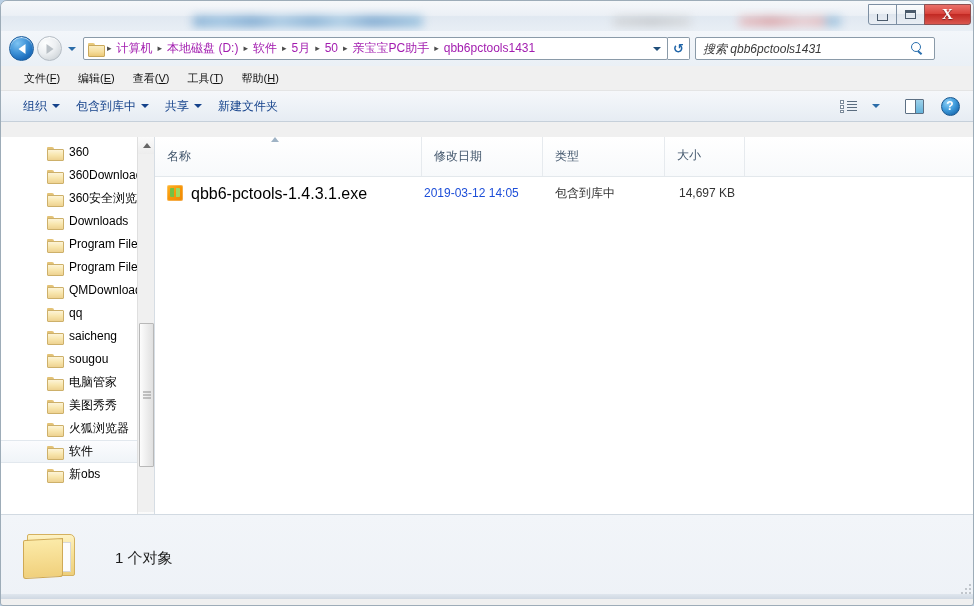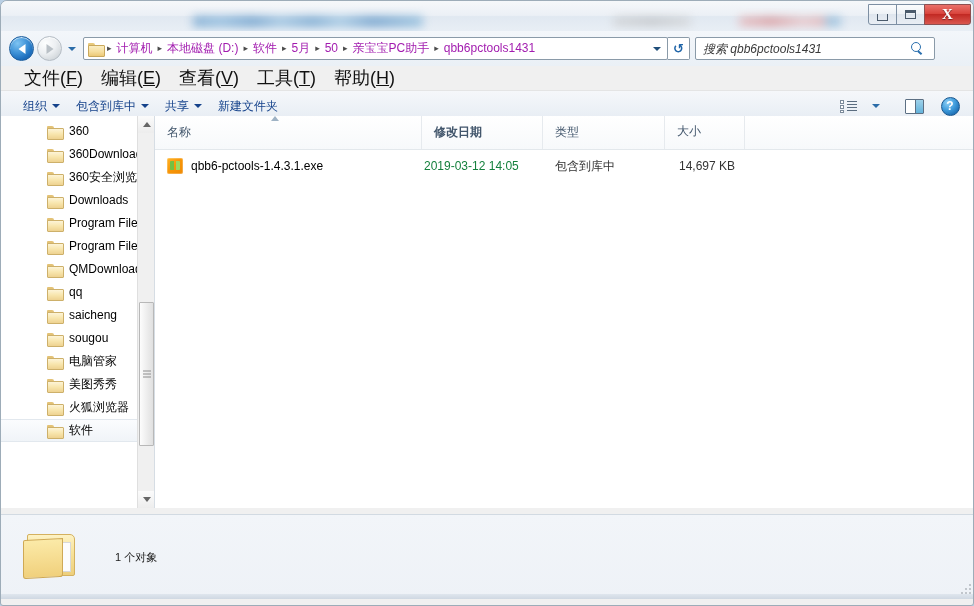--- a/index.html
+++ b/index.html
@@ -296,21 +296,21 @@
     position: absolute;
     left: 0; top: 65px;
     width: 974px; height: 25px;
     background: #f0f0f0;
     border-bottom: 1px solid #e4e4e4;
     display: flex;
     align-items: center;
     padding-left: 14px;
   }
   .menu-item {
-    font-size: 18px;
+    font-size: 11px;
     color: #111;
     padding: 3px 9px;
     white-space: nowrap;
     line-height: 15px;
   }
   .menu-item .mn { text-decoration: underline; }
 
   
   #toolbar {
     position: absolute;
@@ -385,21 +385,21 @@
     color: #fff;
     font-size: 12px;
     font-weight: bold;
     display: flex; align-items: center; justify-content: center;
     line-height: 1;
   }
 
   
   #body {
     position: absolute;
-    left: 0; top: 115px;
+    left: 0; top: 136px;
     width: 974px; height: 392px;
     display: flex;
   }
 
   
   #navpane {
     width: 154px;
     background: #ffffff;
     border-right: 1px solid #d6dde4;
     position: relative;
@@ -497,38 +497,38 @@
 
   
   #content {
     flex: 1 1 auto;
     background: #ffffff;
     position: relative;
     overflow: hidden;
   }
 
   #colhead {
-    height: 34px;
+    height: 40px;
     background: linear-gradient(to bottom,#ffffff 0%,#f7f9fb 100%);
     border-bottom: 1px solid #e3e8ec;
     display: flex;
     position: relative;
   }
   .col {
     font-size: 12px;
     color: #41556b;
     display: flex;
     align-items: center;
     padding-left: 12px;
     border-right: 1px solid #e6eaee;
     position: relative;
     line-height: 15px;
   }
   .col.name { width: 267px; }
-  .col.date { width: 121px; font-weight: bold; }
+  .col.date { width: 121px; }
   .col.type { width: 122px; }
   .col.size { width: 80px; font-family: Liberation Mono, monospace; }
   #sort-ind {
     position: absolute;
     left: 116px; top: 0px;
     width: 9px; height: 5px;
   }
   #sort-ind:after {
     content: "";
     position: absolute;
@@ -545,24 +545,24 @@
     display: flex;
     align-items: center;
   }
   .fr-name {
     width: 267px;
     display: flex;
     align-items: center;
     padding-left: 12px;
     gap: 8px;
   }
-  .fr-date { width: 121px; font-size: 12px; color: #15803d; padding-left: 2px; line-height: 15px; }
+  .fr-date { width: 121px; font-size: 12px; color: #1d4ed8; padding-left: 2px; line-height: 15px; }
   .fr-type { width: 122px; font-size: 12px; color: #333; padding-left: 12px; line-height: 15px; }
   .fr-size { width: 80px; font-size: 12px; color: #333; text-align: right; padding-right: 10px; line-height: 15px; }
-  .fr-label { font-size: 12px; color: #000; line-height: 15px; text-align: center; }
+  .fr-label { font-size: 16px; color: #000; line-height: 15px; text-align: center; }
 
   
   .exe-icon {
     width: 16px; height: 16px;
     background: linear-gradient(135deg,#ffb428 0%,#f79608 48%,#ef8a05 100%);
     border-radius: 2px;
     position: relative;
     flex: 0 0 auto;
     box-shadow: inset 0 0 0 1px rgba(255,255,255,0.25);
   }
@@ -618,21 +618,21 @@
     position: absolute;
     left: 0px; top: 7px;
     width: 40px; height: 39px;
     background: linear-gradient(to bottom,#fbeaa8 0%,#f6dd92 50%,#f0d07c 100%);
     border: 1px solid #cfa955;
     border-radius: 2px 0 3px 3px;
     transform: skewY(-3deg);
   }
   #status-text {
     margin-left: 36px;
-    font-size: 11px;
+    font-size: 15px;
     color: #1b1b1b;
     line-height: 15px;
   }
   #status-bottom-edge {
     position: absolute;
     left: 0; bottom: 0;
     width: 974px; height: 5px;
     background: linear-gradient(to bottom, #dfe6ee 0%, #cfd8e2 100%);
   }
   #resize-grip {
@@ -827,20 +827,24 @@
           <span class="nav-label">美图秀秀</span>
         </div>
         <div class="nav-row">
           <span class="nav-folder"></span>
           <span class="nav-label">火狐浏览器</span>
         </div>
         <div class="nav-row selected">
           <span class="nav-folder"></span>
           <span class="nav-label">软件</span>
         </div>
+        <div class="nav-row">
+          <span class="nav-folder"></span>
+          <span class="nav-label">新obs</span>
+        </div>
       </div>
 
       <div id="nav-scroll">
         <div class="sb-arrow">
           <span class="sb-up"></span>
         </div>
         <div id="sb-thumb">
           <span id="sb-grip">
             <i></i>
               <i></i>

